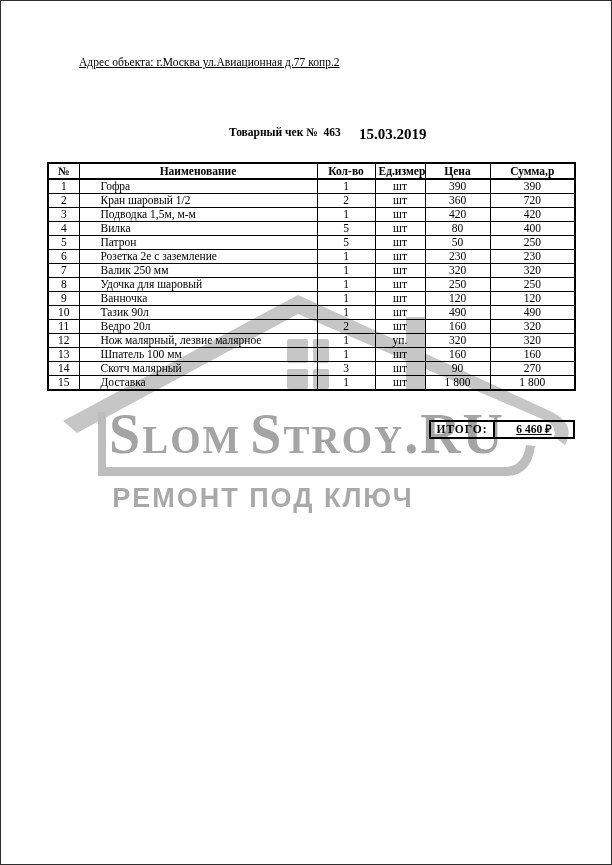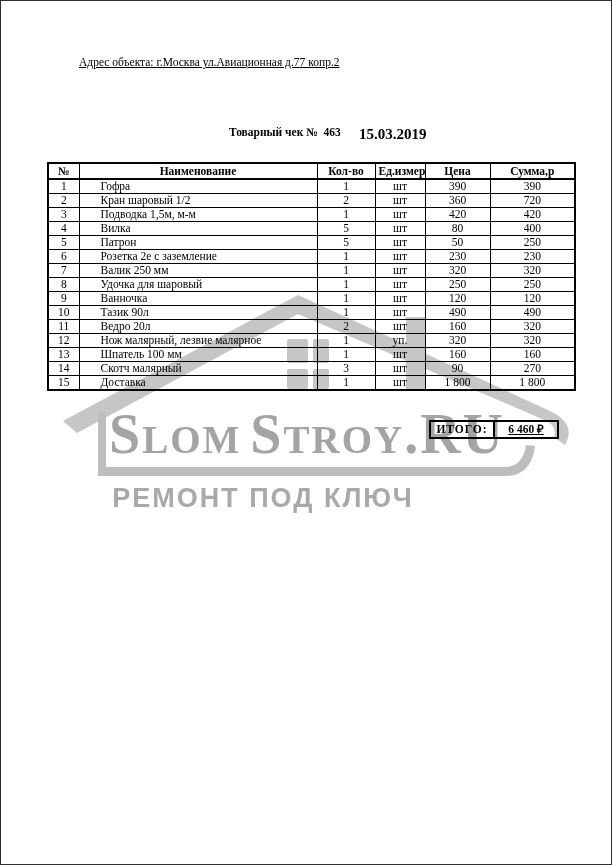--- a/index.html
+++ b/index.html
@@ -62,21 +62,21 @@
   .items td.col-name{text-align:left;padding-left:21px;}
   .totals{
     position:absolute;left:428px;top:419px;z-index:1;
     display:flex;border:2px solid #000;
     font-size:11.5px;font-weight:bold;background:transparent;
   }
   .totals-label{
     width:62px;text-align:center;letter-spacing:1px;
     line-height:15px;border-right:2px solid #000;
   }
-  .totals-value{width:62px;text-align:center;line-height:15px;text-decoration:underline;}
+  .totals-value{width:78px;text-align:center;line-height:15px;text-decoration:underline;}
 </style>
 </head>
 <body>
 
 <div class="page">
 
   <div class="watermark">
     <svg class="wm-svg" width="612" height="865" viewBox="0 0 612 865">
       <path d="M62,420 L297,294 L549,410 Q576,423 564,444 L553,436 Q557,424 541,418 L297,313 L76,432 Z" fill="#c6c6c6"></path>
       <rect x="405" y="316" width="19" height="74" fill="#c6c6c6"></rect>

